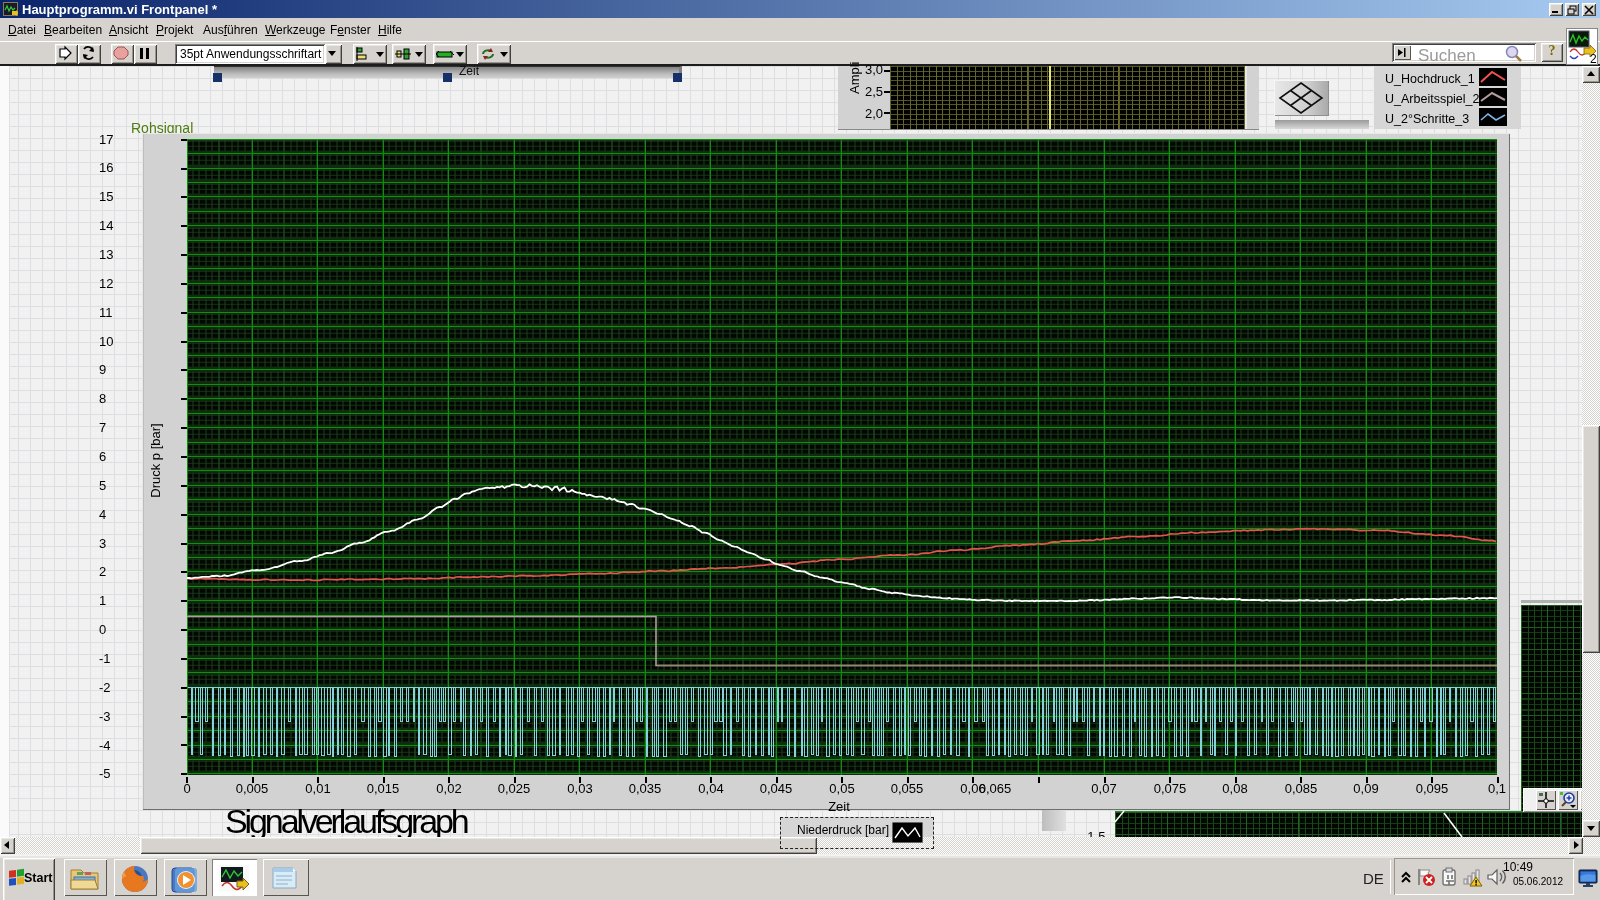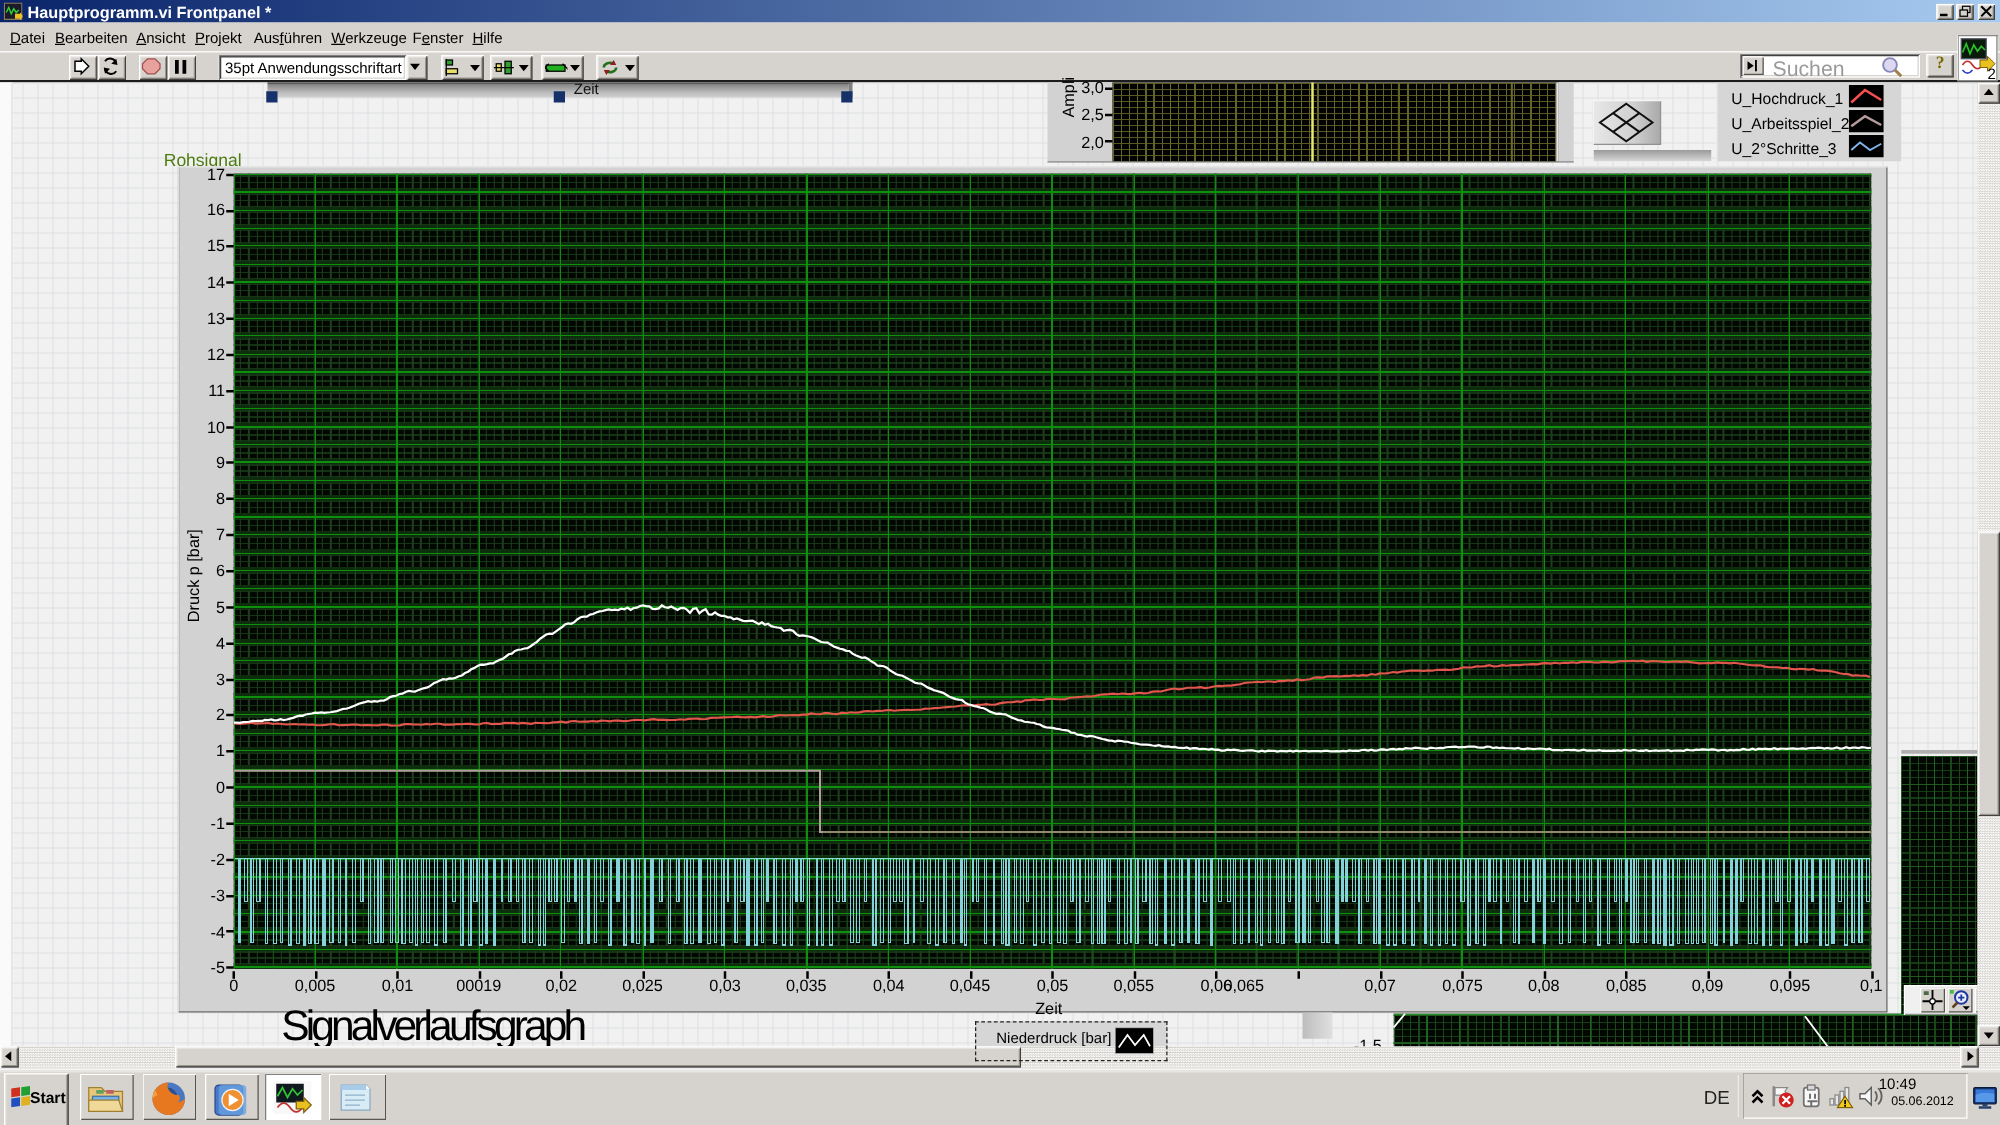--- a/index.html
+++ b/index.html
@@ -1,19 +1,19 @@
 <!DOCTYPE html>
 <html><head><meta charset="utf-8"><style>
 *{margin:0;padding:0;box-sizing:border-box}
 body{width:1600px;height:900px;overflow:hidden;font-family:"Liberation Sans",sans-serif;position:relative;background:#f1f1f1}
 .abs{position:absolute}
 .b3{background:#d6d3ce;box-shadow:inset 1px 1px 0 #ffffff,inset -1px -1px 0 #404040,inset 2px 2px 0 #e9e7e3,inset -2px -2px 0 #9a968c}
 .b3s{background:#d6d3ce;box-shadow:inset 1px 1px 0 #ffffff,inset -1px -1px 0 #58554e}
 .sunk{box-shadow:inset 1px 1px 0 #808080,inset -1px -1px 0 #ffffff,inset 2px 2px 0 #404040,inset -2px -2px 0 #d6d3ce}
-.yl{position:absolute;right:1420px;width:40px;text-align:right;font-size:13px;color:#000}
+.yl{position:absolute;right:1461px;width:40px;font-size:13px;color:#000}
 .xl{position:absolute;top:781px;width:66px;text-align:center;font-size:13px;color:#000}
 .grid{background-color:#f1f1f1;background-image:linear-gradient(#dcdee0 1px,transparent 1px),linear-gradient(90deg,#dcdee0 1px,transparent 1px);background-size:12px 12px;background-position:6px 0px}
 .plotg{background-color:#020702;background-image:
  repeating-linear-gradient(90deg,#1a4c1a 0 1px,transparent 1px 32.77px),
  repeating-linear-gradient(transparent 0 10px,#0d2d0d 10px 14.425px),
  repeating-linear-gradient(90deg,#1e3e1e 0 1px,transparent 1px 6.554px),
  repeating-linear-gradient(#143214 0 1px,transparent 1px 4.808px);
  background-position:-1.5px 0,0 1.8px,-1.5px 0,0 1.8px}
 .plotg2{background-color:#020702;background-image:
  repeating-linear-gradient(90deg,#226222 0 1px,transparent 1px 26.2px),
@@ -240,21 +240,21 @@
 <div class="abs" style="left:146px;top:410px;width:18px;height:100px;overflow:hidden">
     <div style="transform:rotate(-90deg);transform-origin:50% 50%;font-size:13px;white-space:nowrap;position:absolute;left:-31px;top:43px;width:80px;text-align:center">Druck p [bar]</div>
   </div>
 <div class="abs plotg" style="left:187px;top:139px;width:1310px;height:636px"></div>
 <div class="xl" style="left:154px">0</div>
 <div style="position:absolute;left:186px;top:777px;width:2px;height:6px;background:#000"></div>
 <div class="xl" style="left:219px">0,005</div>
 <div style="position:absolute;left:252px;top:777px;width:2px;height:6px;background:#000"></div>
 <div class="xl" style="left:285px">0,01</div>
 <div style="position:absolute;left:317px;top:777px;width:2px;height:6px;background:#000"></div>
-<div class="xl" style="left:350px">00019</div>
+<div class="xl" style="left:350px">0,015</div>
 <div style="position:absolute;left:383px;top:777px;width:2px;height:6px;background:#000"></div>
 <div class="xl" style="left:416px">0,02</div>
 <div style="position:absolute;left:448px;top:777px;width:2px;height:6px;background:#000"></div>
 <div class="xl" style="left:481px">0,025</div>
 <div style="position:absolute;left:514px;top:777px;width:2px;height:6px;background:#000"></div>
 <div class="xl" style="left:547px">0,03</div>
 <div style="position:absolute;left:579px;top:777px;width:2px;height:6px;background:#000"></div>
 <div class="xl" style="left:612px">0,035</div>
 <div style="position:absolute;left:645px;top:777px;width:2px;height:6px;background:#000"></div>
 <div class="xl" style="left:678px">0,04</div>

